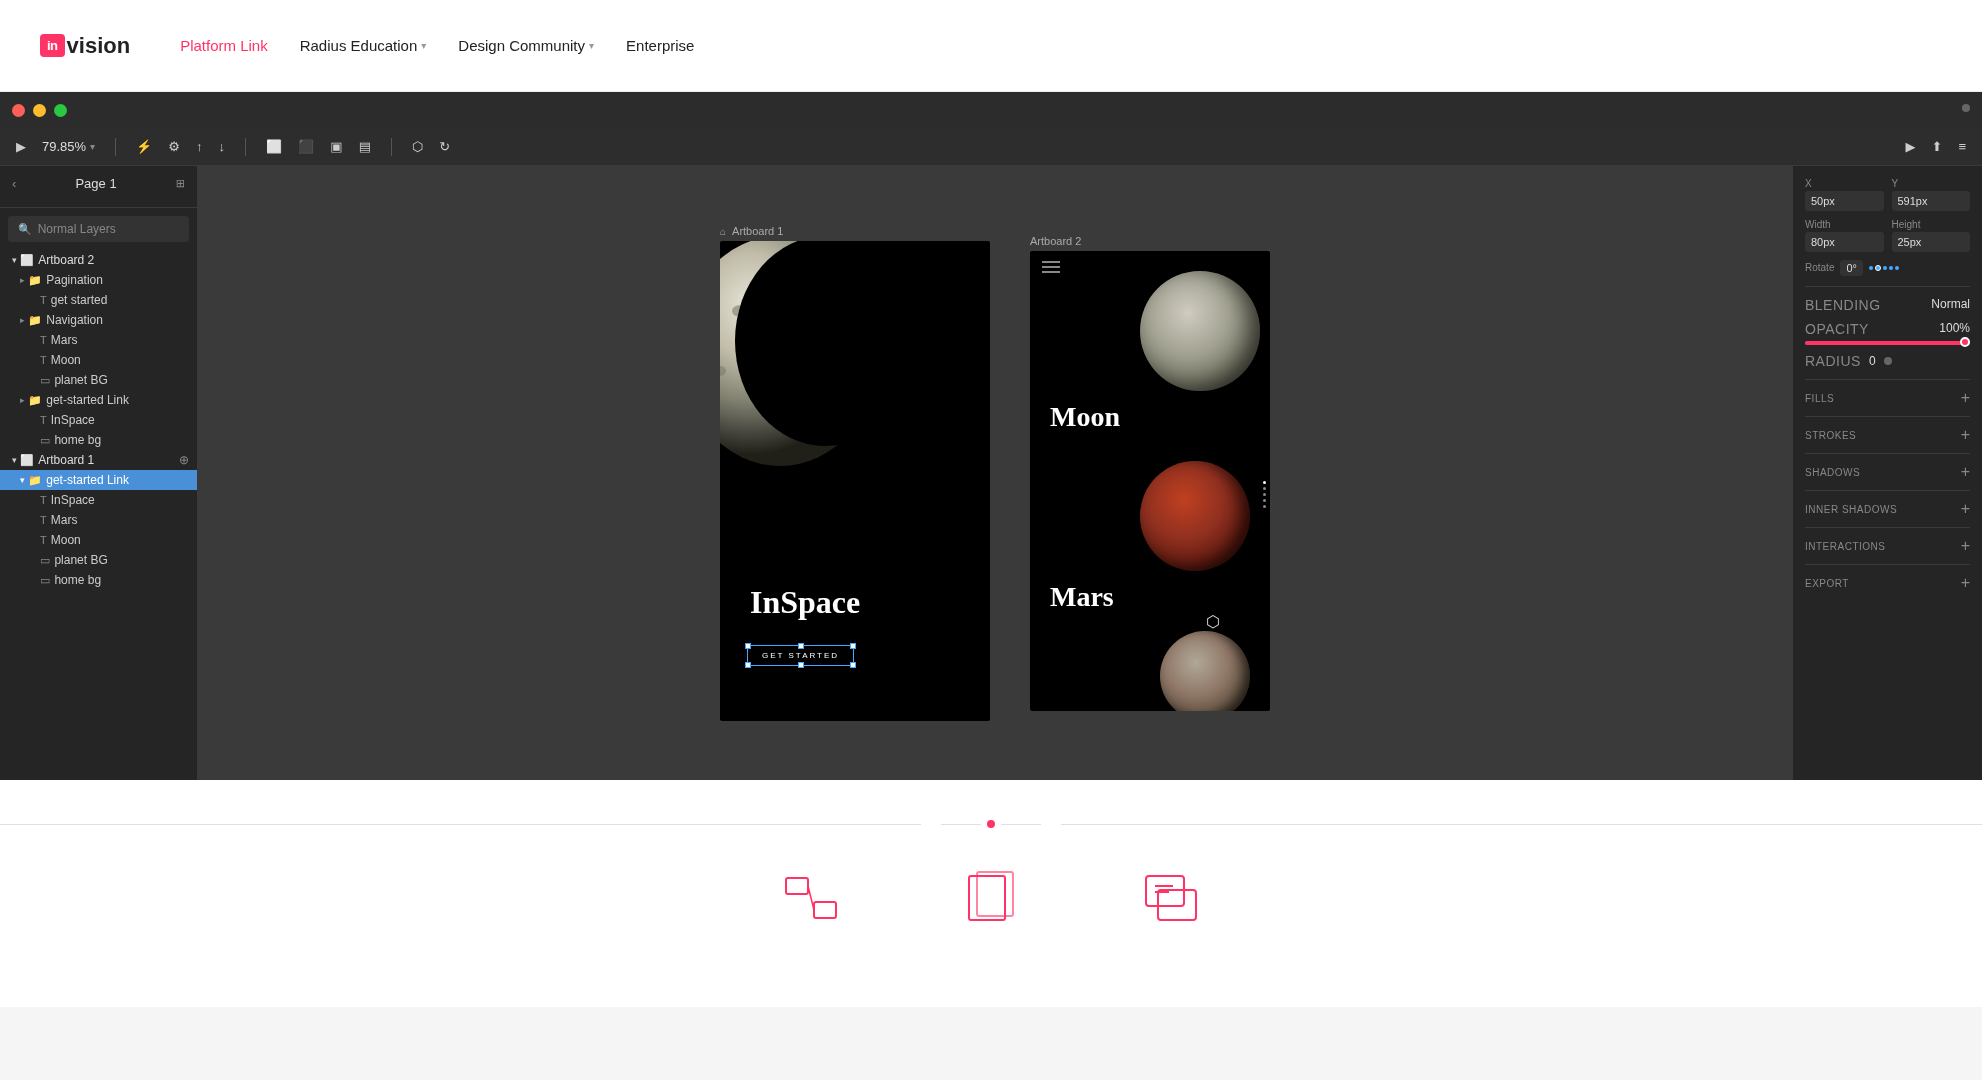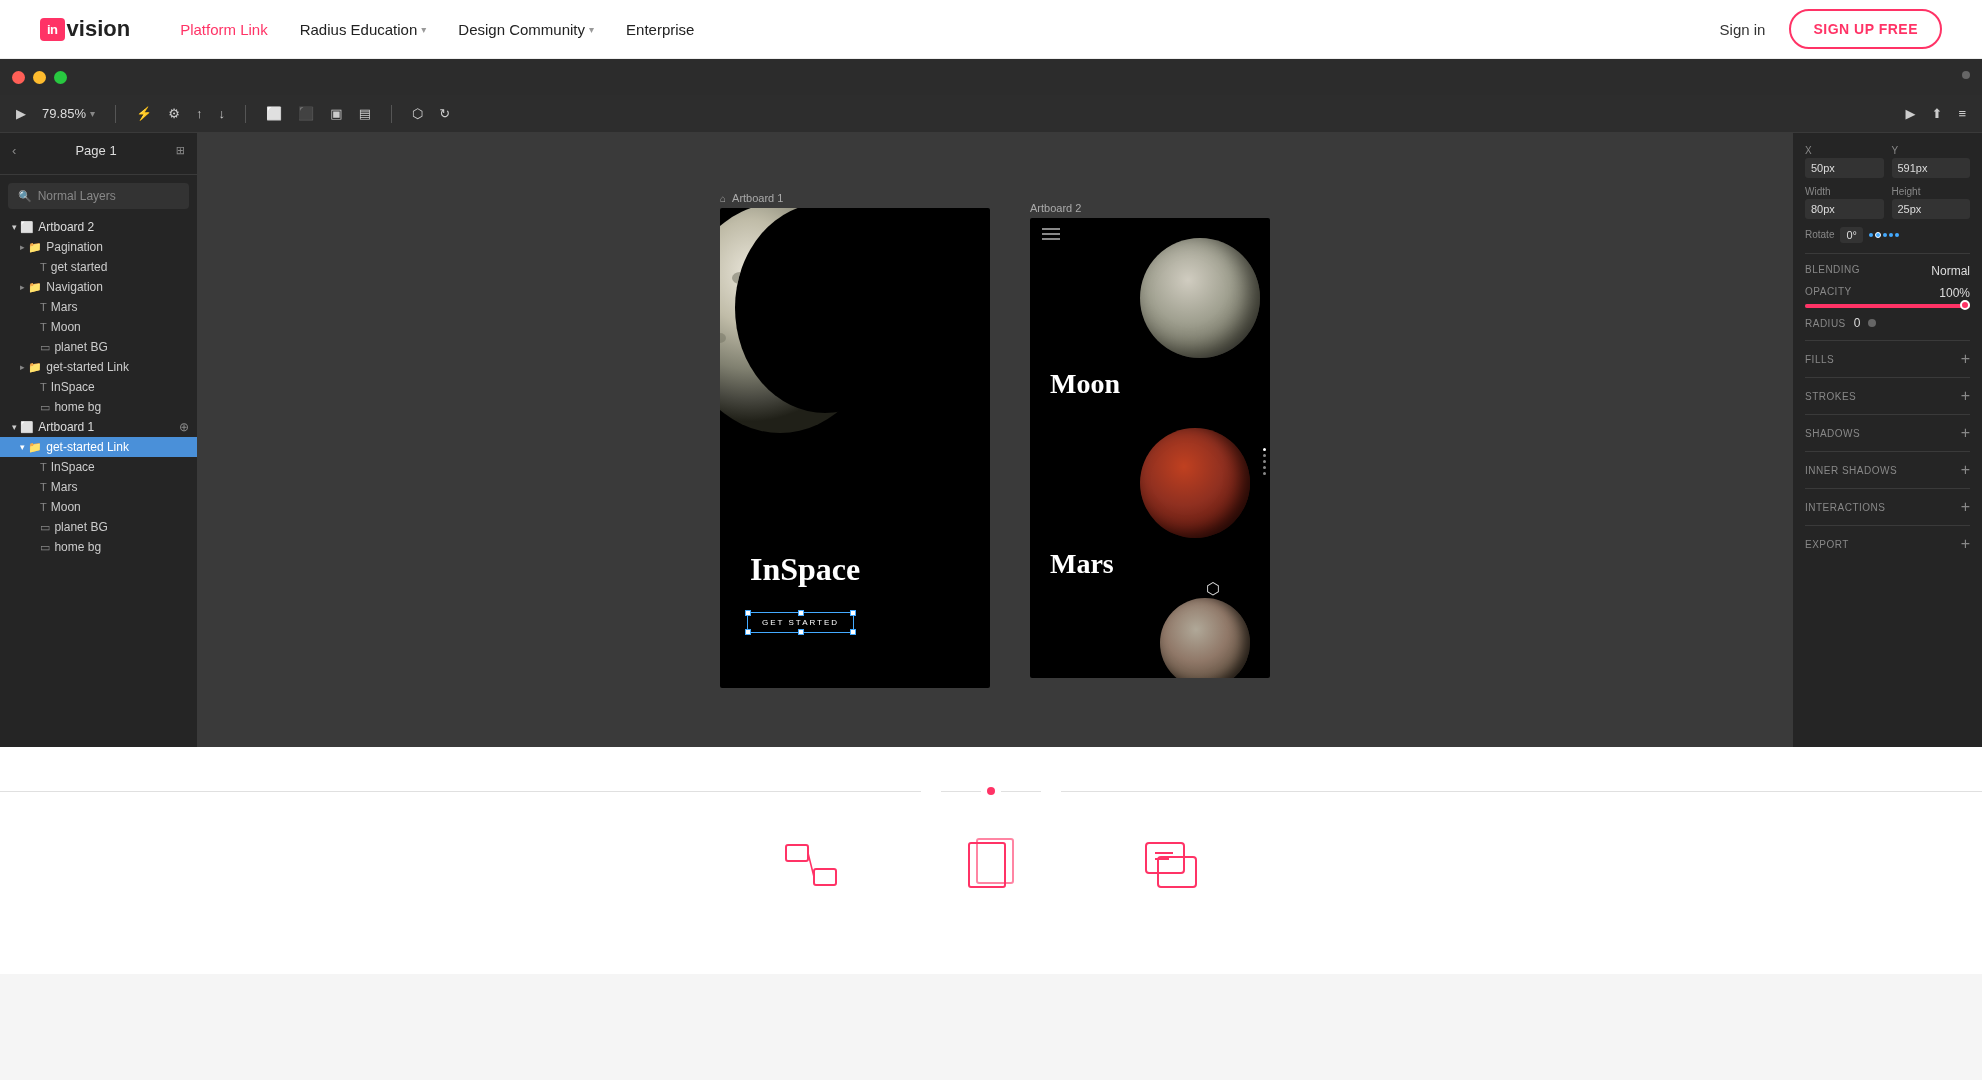--- a/index.html
+++ b/index.html
@@ -3,21 +3,21 @@
   <meta charset="utf-8">
   <style>
     * { box-sizing: border-box; margin: 0; padding: 0; }
     body { font-family: -apple-system, BlinkMacSystemFont, 'Segoe UI', sans-serif; background: #f5f5f5; overflow-x: hidden; }
 
     
     .top-nav {
       background: #fff;
       display: flex;
       padding: 0 40px;
-      height: 59px;
+      height: 92px;
       border-bottom: 1px solid #eee;
       position: relative;
       z-index: 10;
     }
     .logo { display: flex; align-items: center; margin-right: 50px; }
     .logo-box {
       background: #ff3366;
       color: white;
       font-size: 13px;
       font-weight: 900;
@@ -272,21 +272,21 @@
     
     .right-panel {
       width: 190px;
       background: #252525;
       border-left: 1px solid #3a3a3a;
       padding: 12px;
       font-size: 11px;
       color: #bbb;
       flex-shrink: 0;
     }
-    .prop-label { color: #888; font-size: 10px; text-transform: uppercase; letter-spacing: 0.5px; }
+    .prop-label { color: #888; font-size: 14px; text-transform: uppercase; letter-spacing: 0.5px; }
     .prop-value { color: #ddd; font-size: 12px; text-align: right; }
     .xy-row {
       display: flex;
       gap: 8px;
       margin-bottom: 8px;
     }
     .xy-group { flex: 1; }
     .xy-label { color: #888; font-size: 10px; margin-bottom: 2px; }
     .xy-val {
       background: #333;
@@ -397,24 +397,20 @@
       <span class="chevron">▾</span>
     </a>
     <a class="nav-link dark">
       <span>Design Community</span>
       <span class="chevron">▾</span>
     </a>
     <a class="nav-link dark">
       <span>Enterprise</span>
     </a>
   </div>
-  <div class="nav-right">
-    <span class="sign-in">Sign in</span>
-    <button class="sign-up-btn">SIGN UP FREE</button>
-  </div>
 </nav>
 
 <div class="main-area">
   <div class="app-window">
 
     <div class="window-chrome">
       <div class="dot red"></div>
       <div class="dot yellow"></div>
       <div class="dot green"></div>
     </div>

